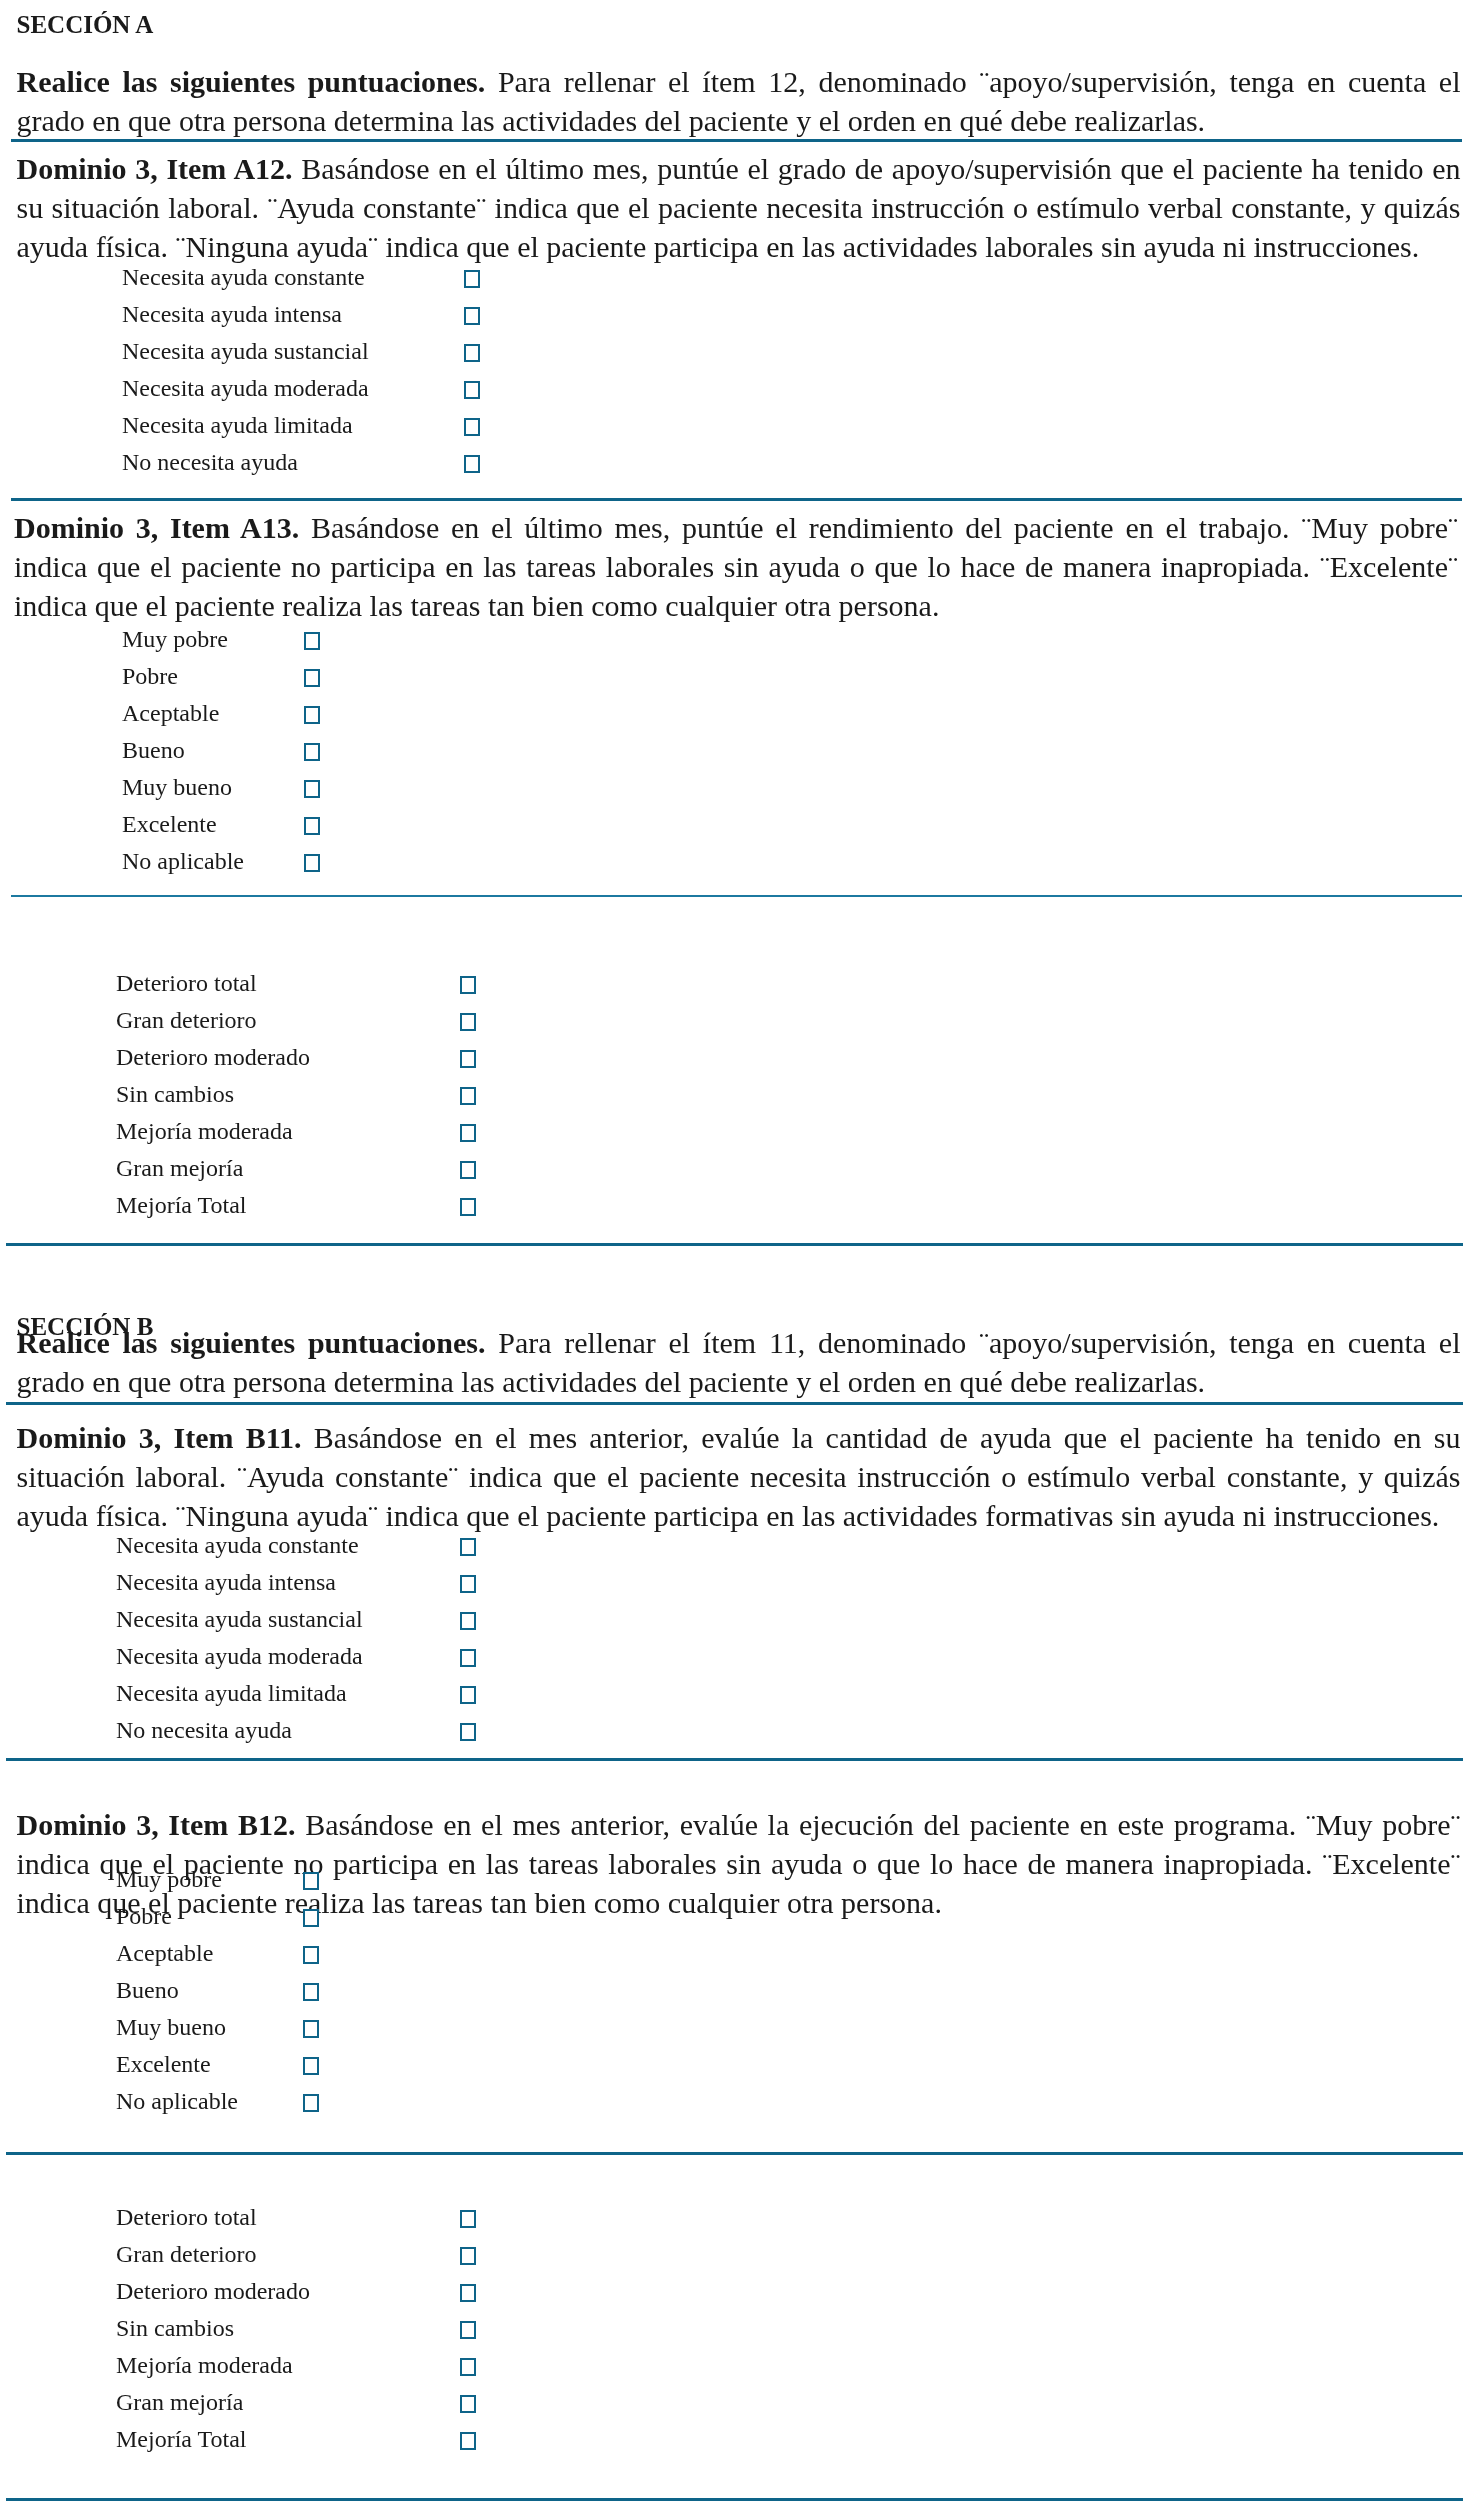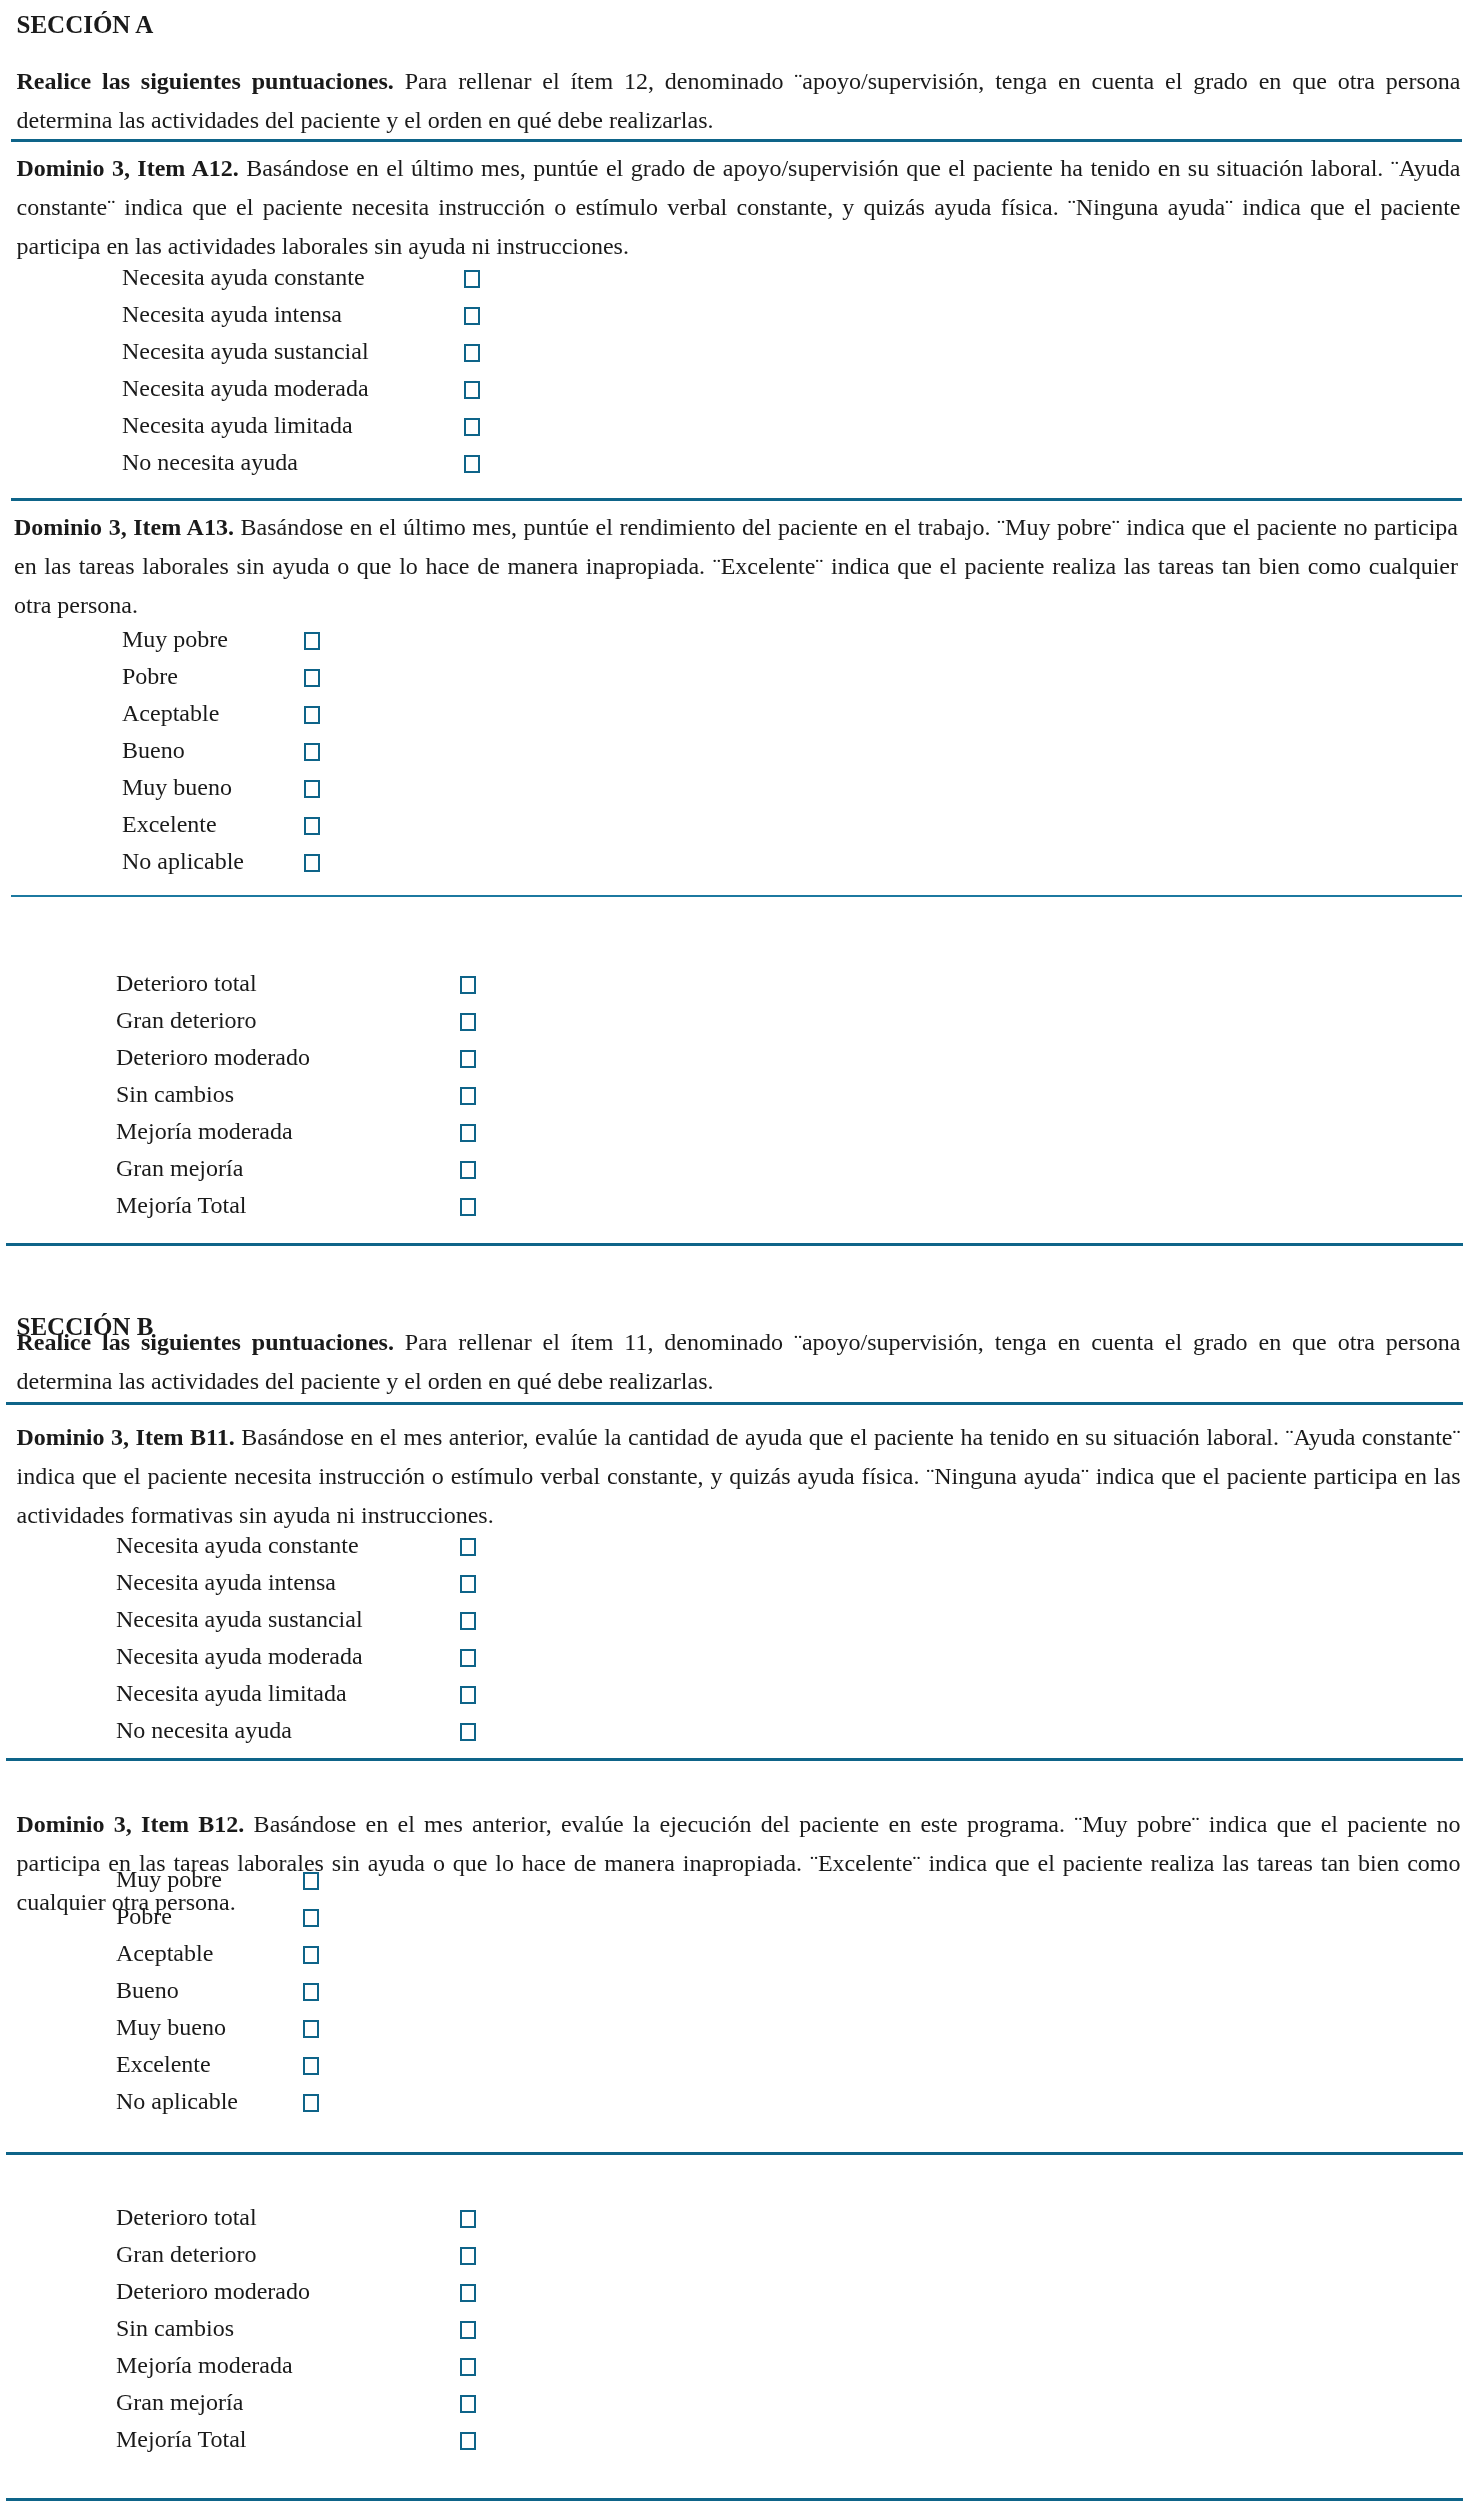--- a/index.html
+++ b/index.html
@@ -7,21 +7,21 @@
     width: 1470px; height: 2512px; position: relative; overflow: hidden;
     font-family: "Liberation Serif", "DejaVu Serif", serif;
     color: #1a1a1a;
   }
   .page { position: absolute; left: 0; top: 0; width: 1470px; height: 2512px; }
   .abs { position: absolute; }
   .section-heading {
     font-weight: bold; font-size: 25px; letter-spacing: 0px; line-height: 1;
   }
   .para {
-    font-size: 24px; line-height: 39px; text-align: justify;
+    font-size: 30px; line-height: 39px; text-align: justify;
     width: 1444px;
     font-family: Liberation Serif, serif;
   }
   .para b { font-weight: bold; }
   .divider { position: absolute; height: 3.3px; background: #0e6489; }
   .divider.thin { height: 2.2px; background: #1c79a0; }
   .opt-list { position: absolute; }
   .opt {
     position: relative; height: 37px; font-size: 24px; line-height: 37px;
     white-space: nowrap;

